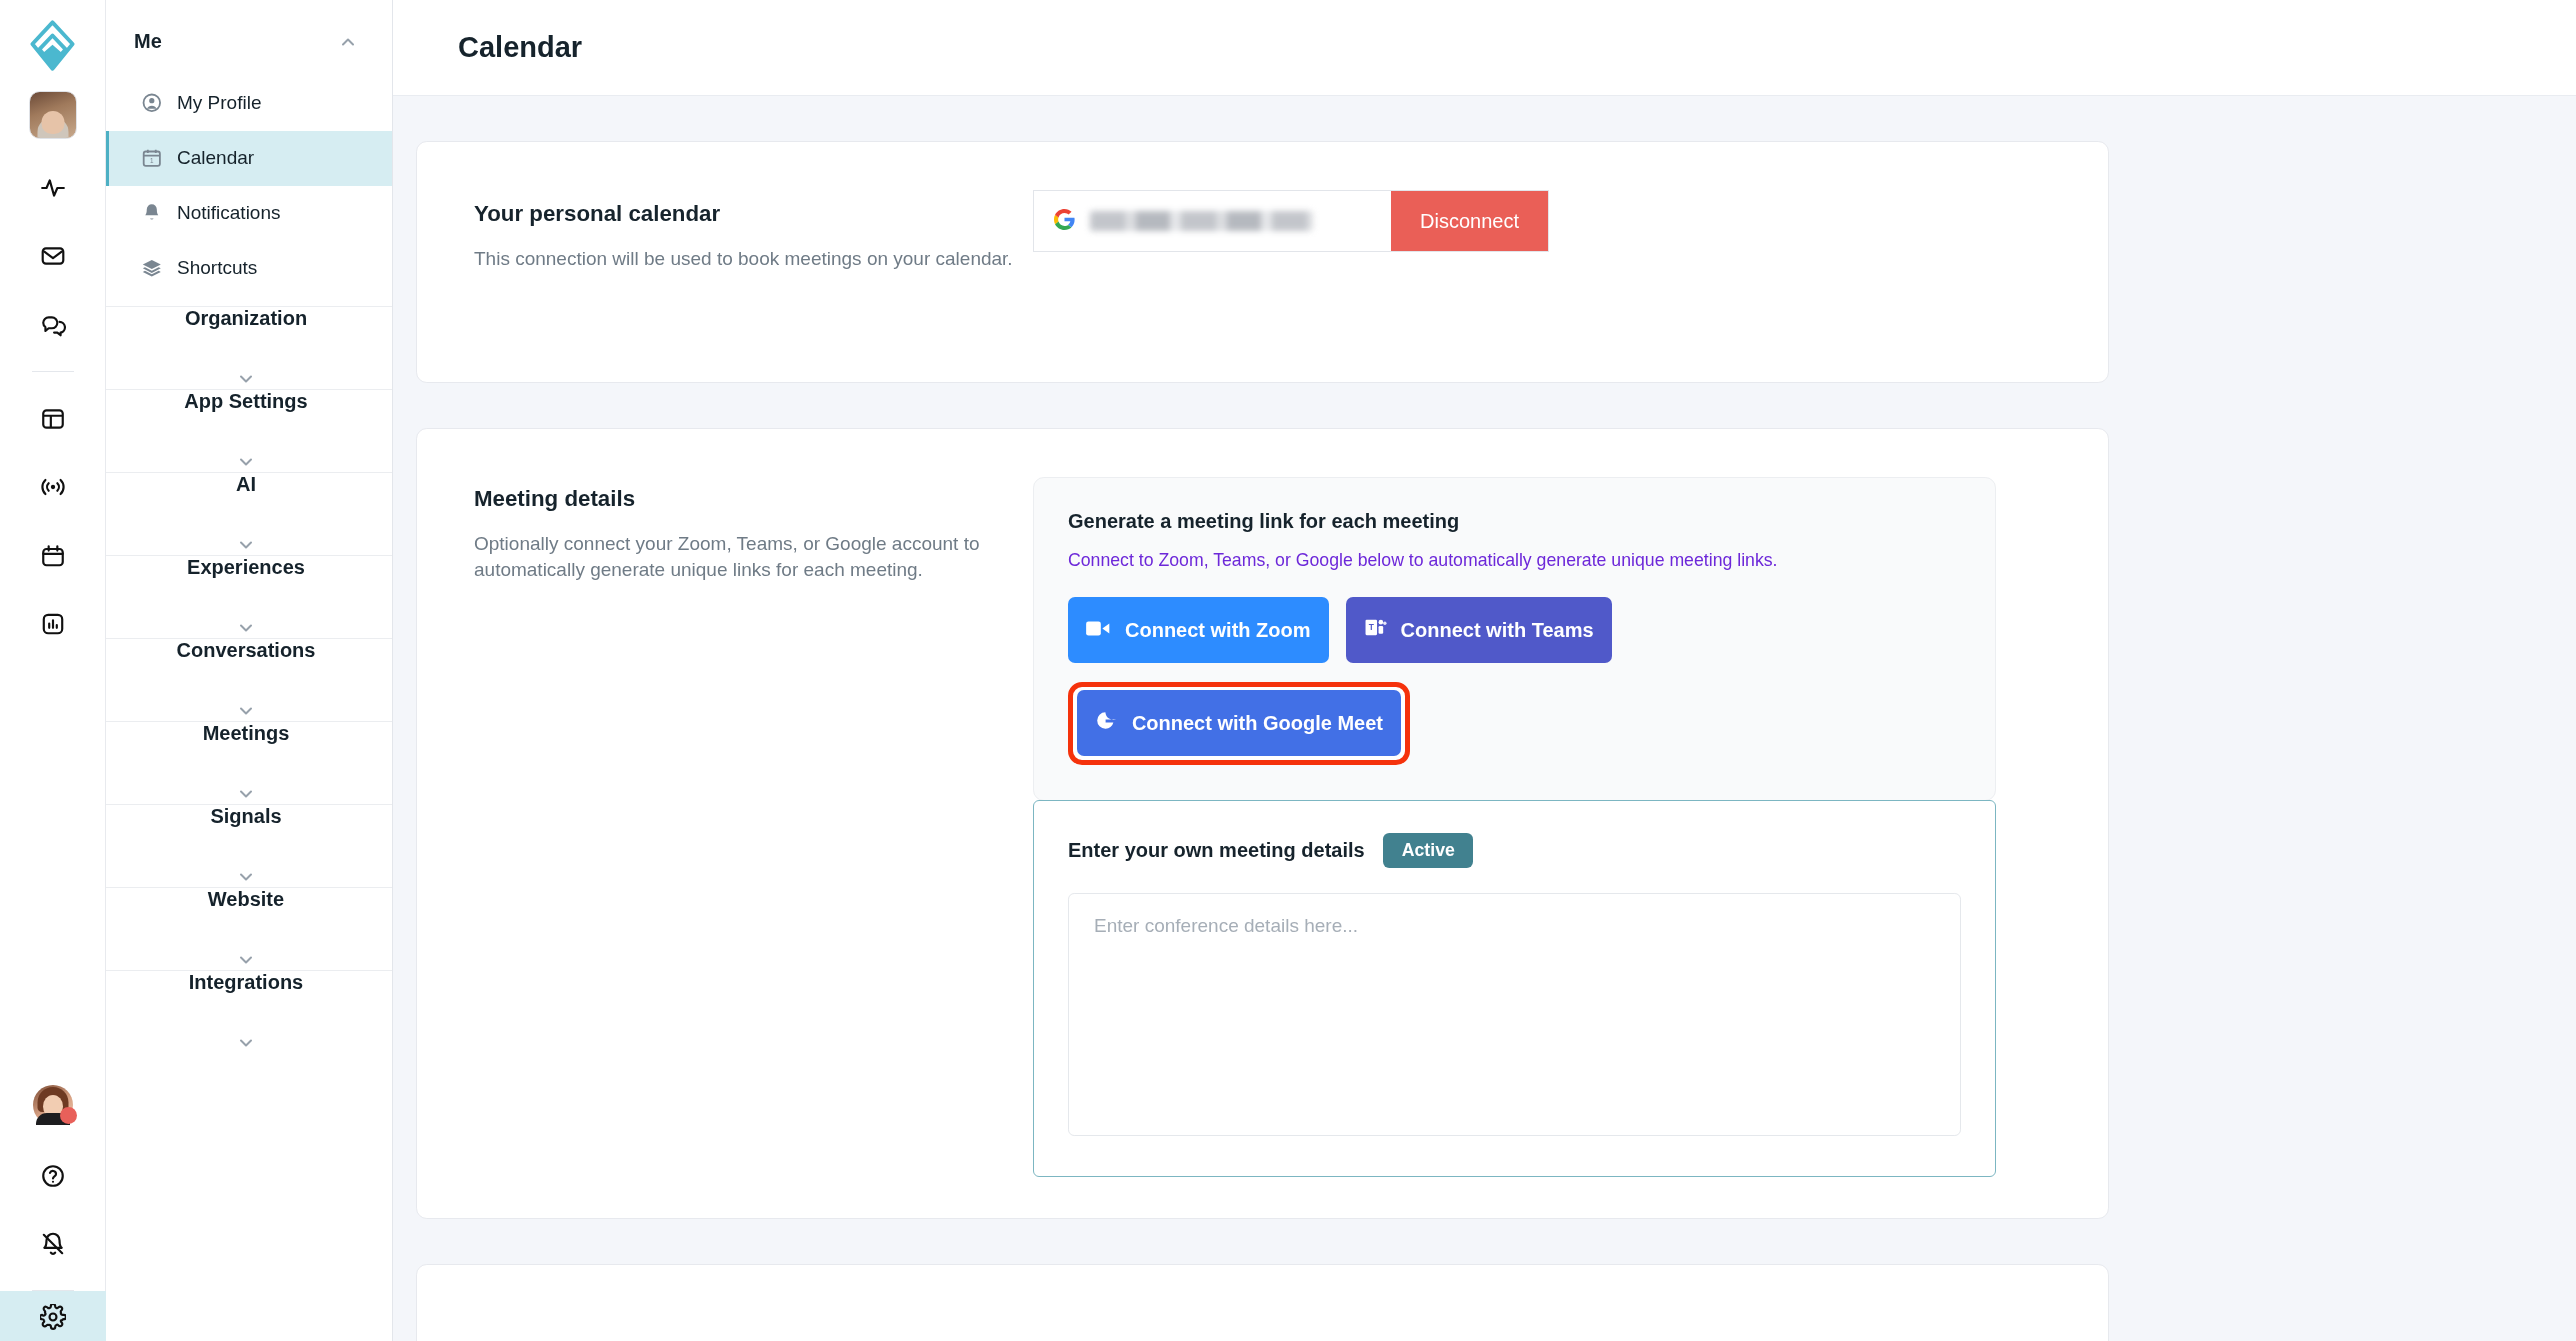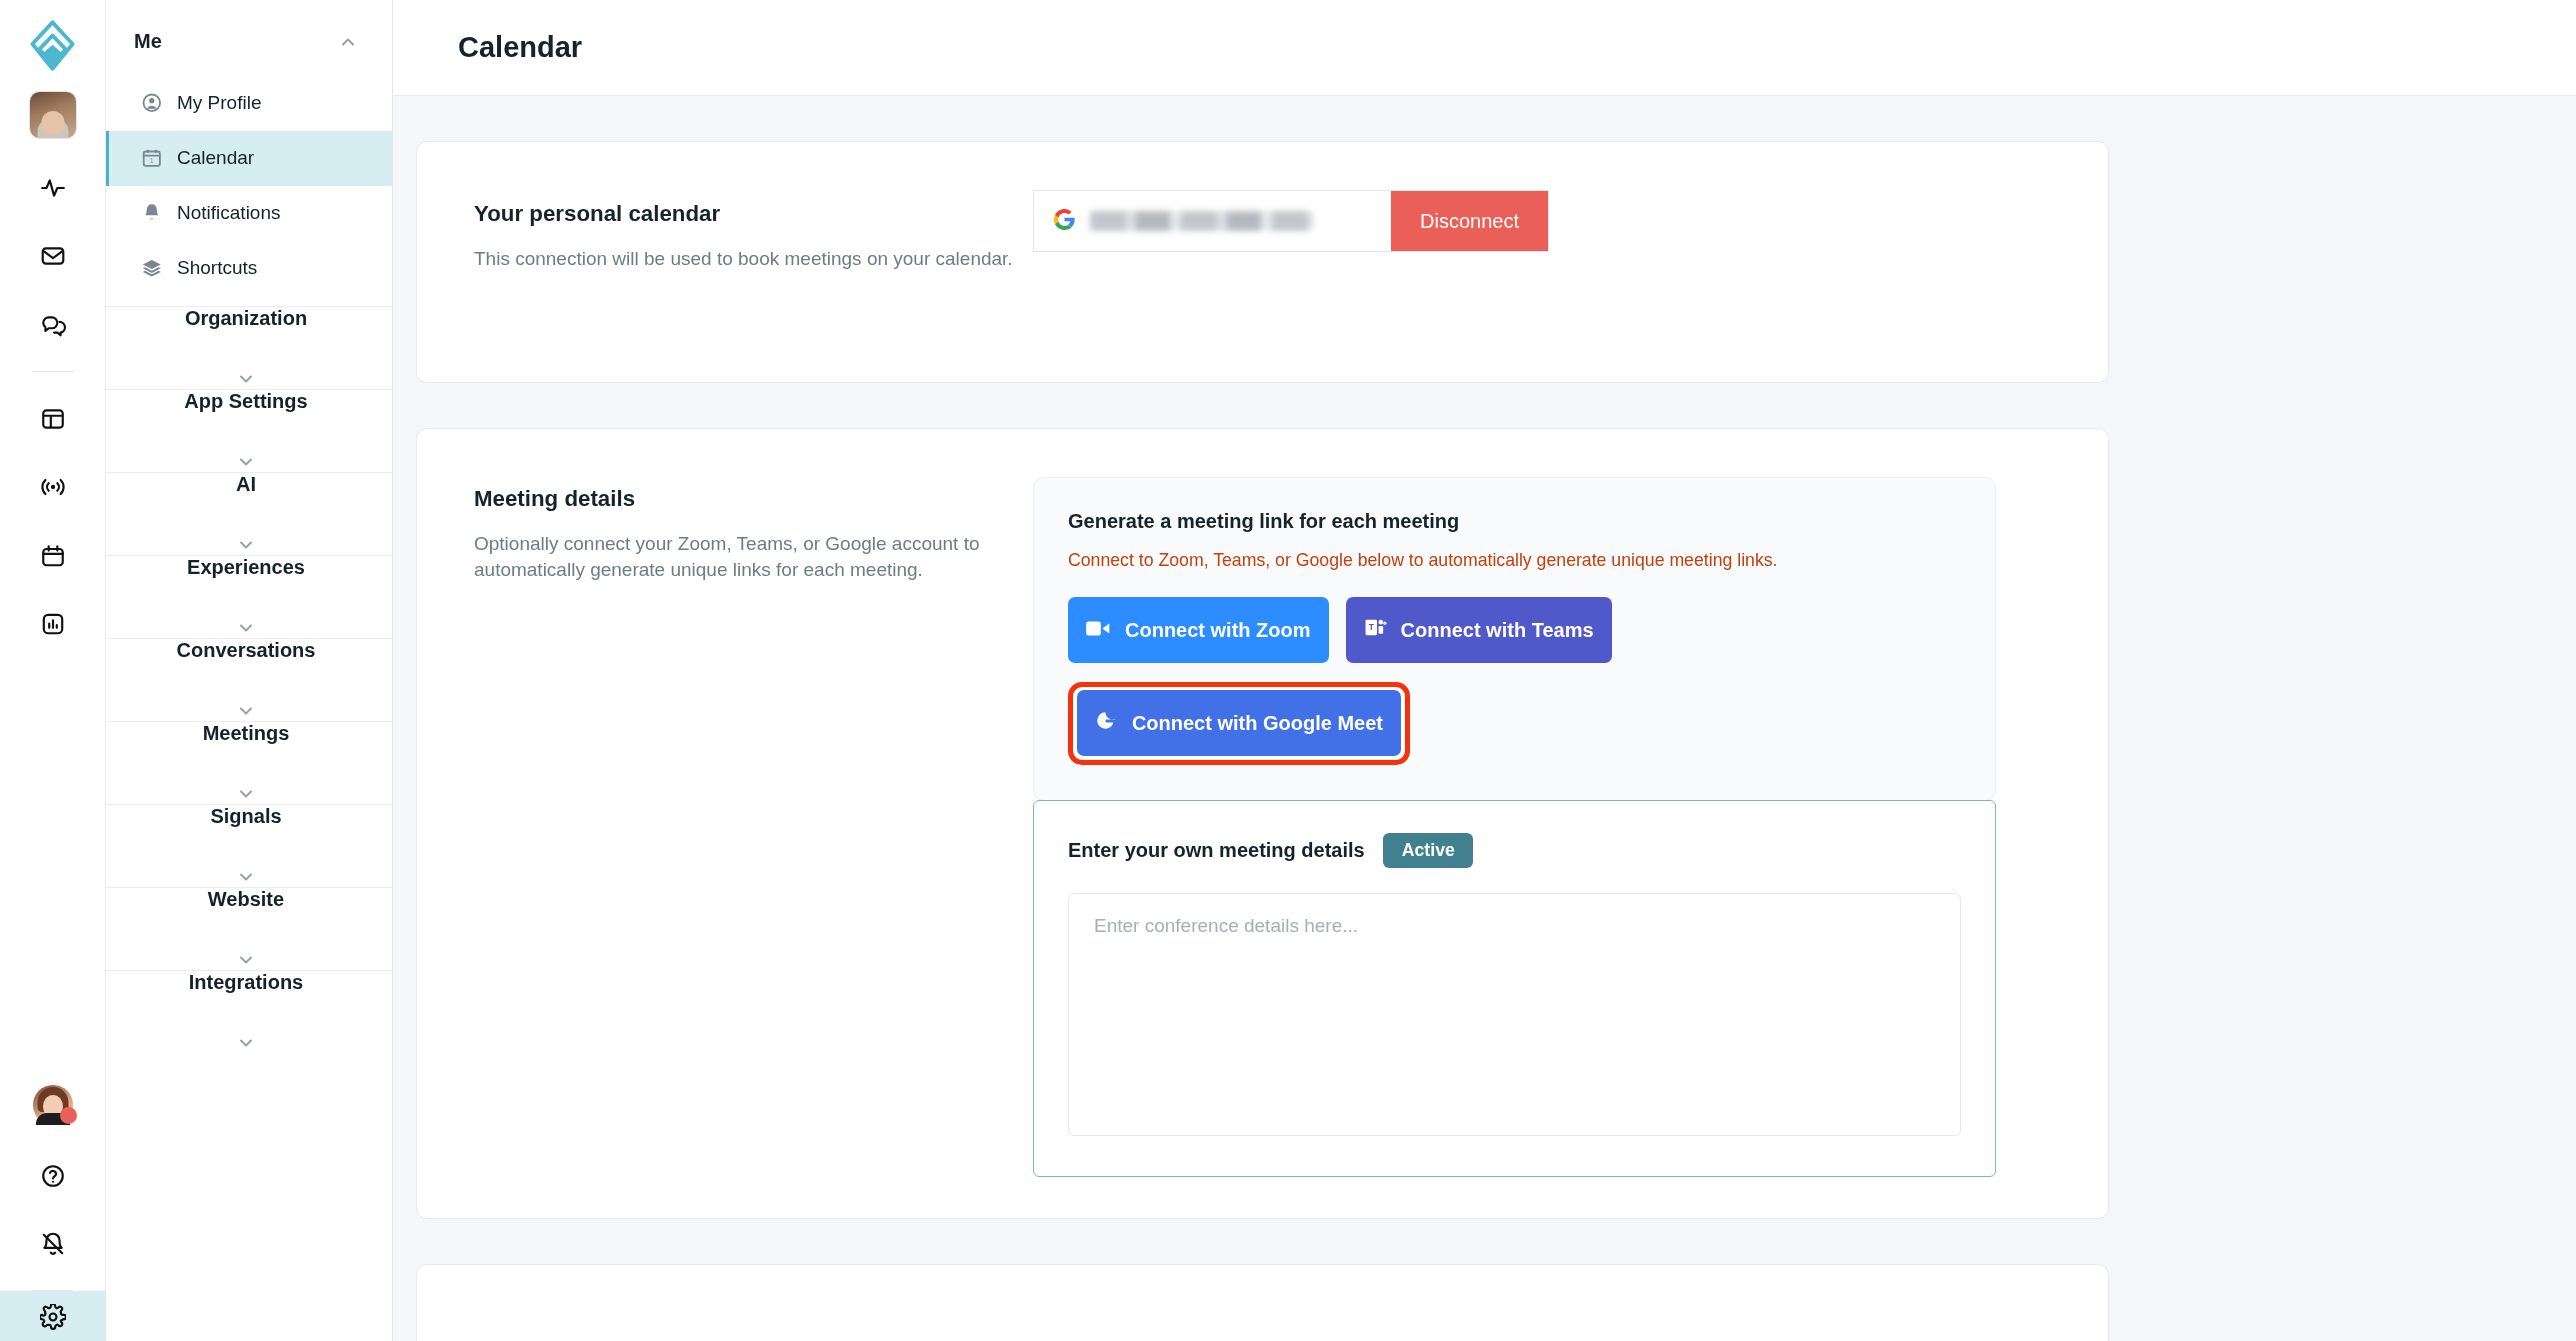--- a/index.html
+++ b/index.html
@@ -140,21 +140,21 @@
 
   .meet-panel {
     margin: 48px 49px 0 0; flex: 1 1 auto;
     max-width: 963px;
   }
   .gen-box {
     background: #f9fafb; border: 0.8px solid #eceef1; border-radius: 10.8px;
     padding: 32px 34px 35px 34px;
   }
   .gen-title { font-size: 20px; font-weight: 700; color: #16232c; margin-bottom: 17px; }
-  .gen-sub { font-size: 17.7px; color: #c2410c; margin-bottom: 26px; }
+  .gen-sub { font-size: 17.7px; color: #6d28d9; margin-bottom: 26px; }
   .btn-row { display: flex; gap: 17px; margin-bottom: 18.5px; }
   .mbtn {
     display: inline-flex; align-items: center; gap: 14px;
     height: 66px; padding: 0 18px; border: none; border-radius: 7px;
     color: #fff; font-size: 20px; font-weight: 700; font-family: inherit;
     cursor: pointer; white-space: nowrap;
   }
   .mbtn.zoom { background: #2d8cff; }
   .mbtn.teams { background: #5059c9; }
   .mbtn.gmeet { background: #4270e6; }

